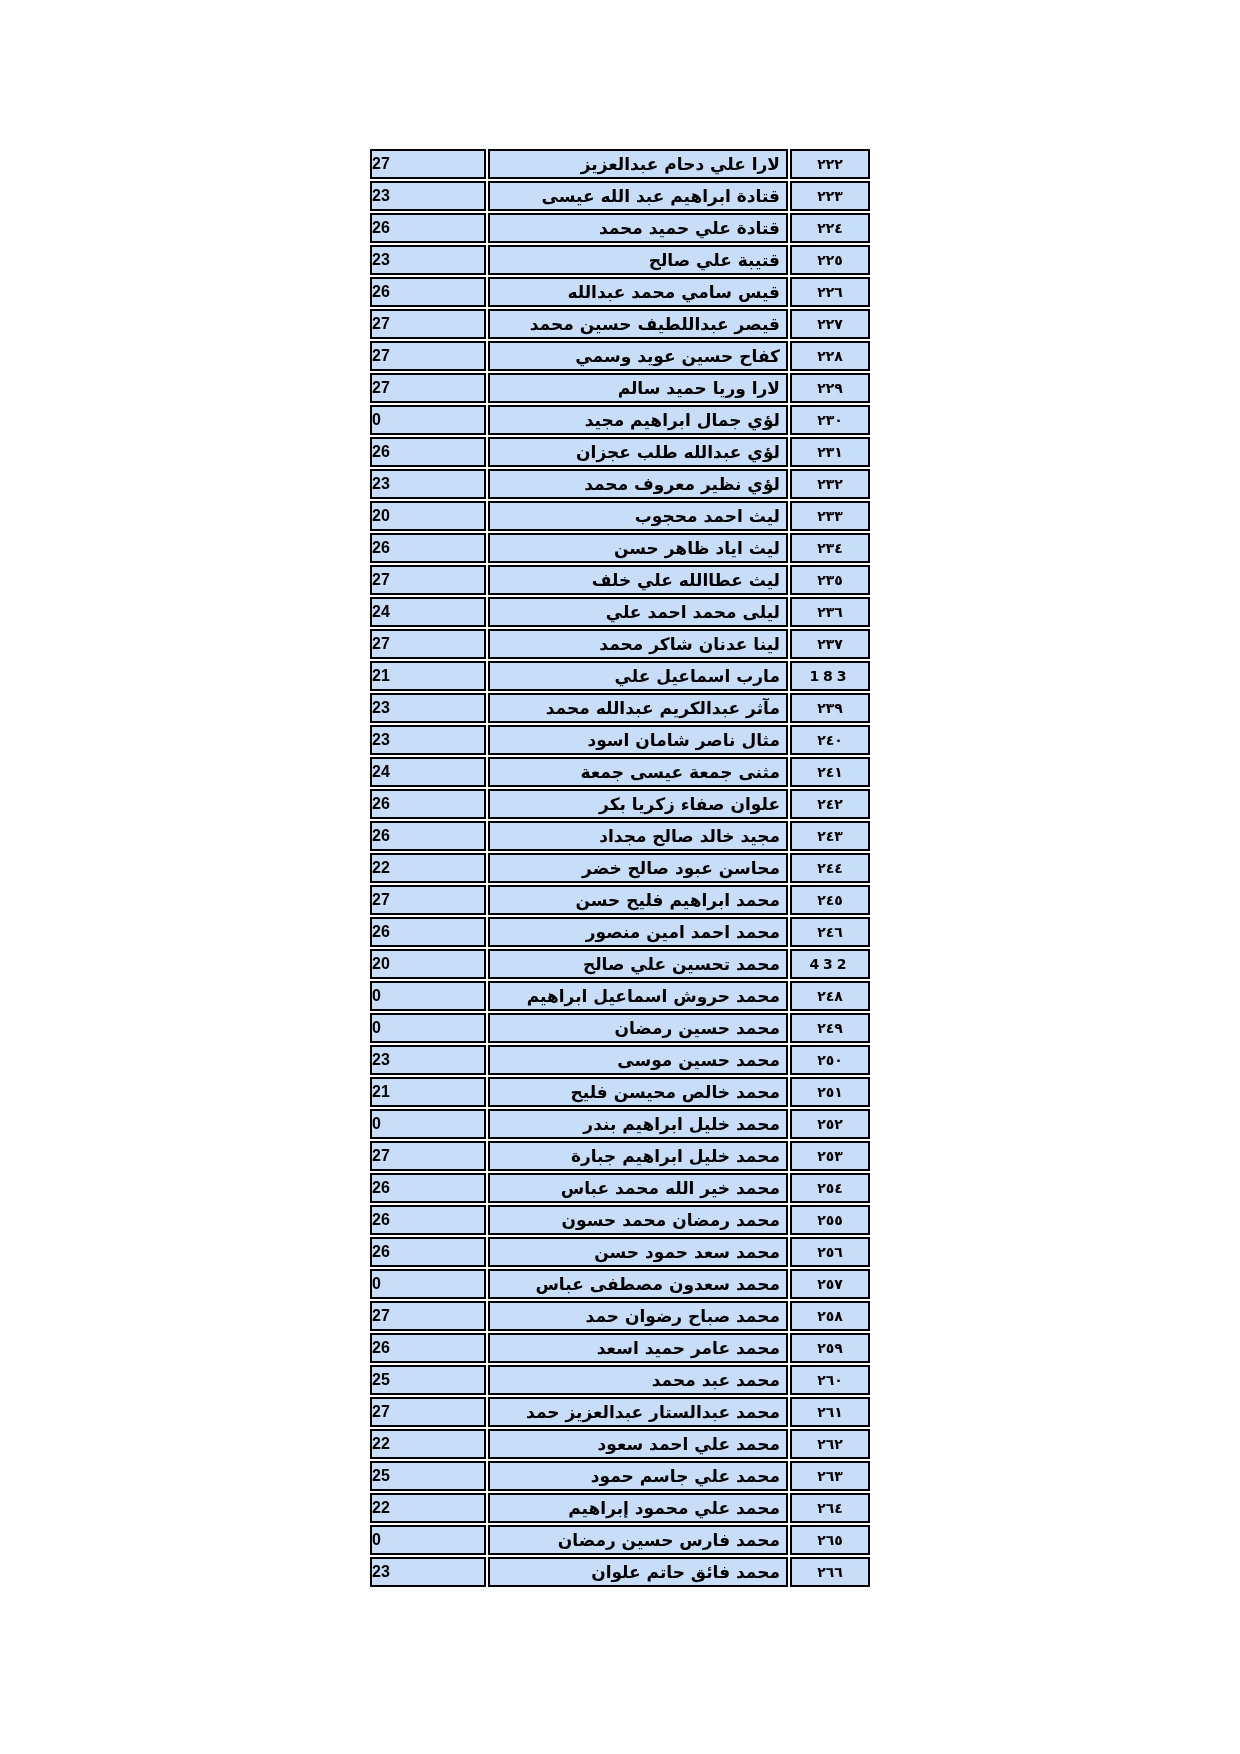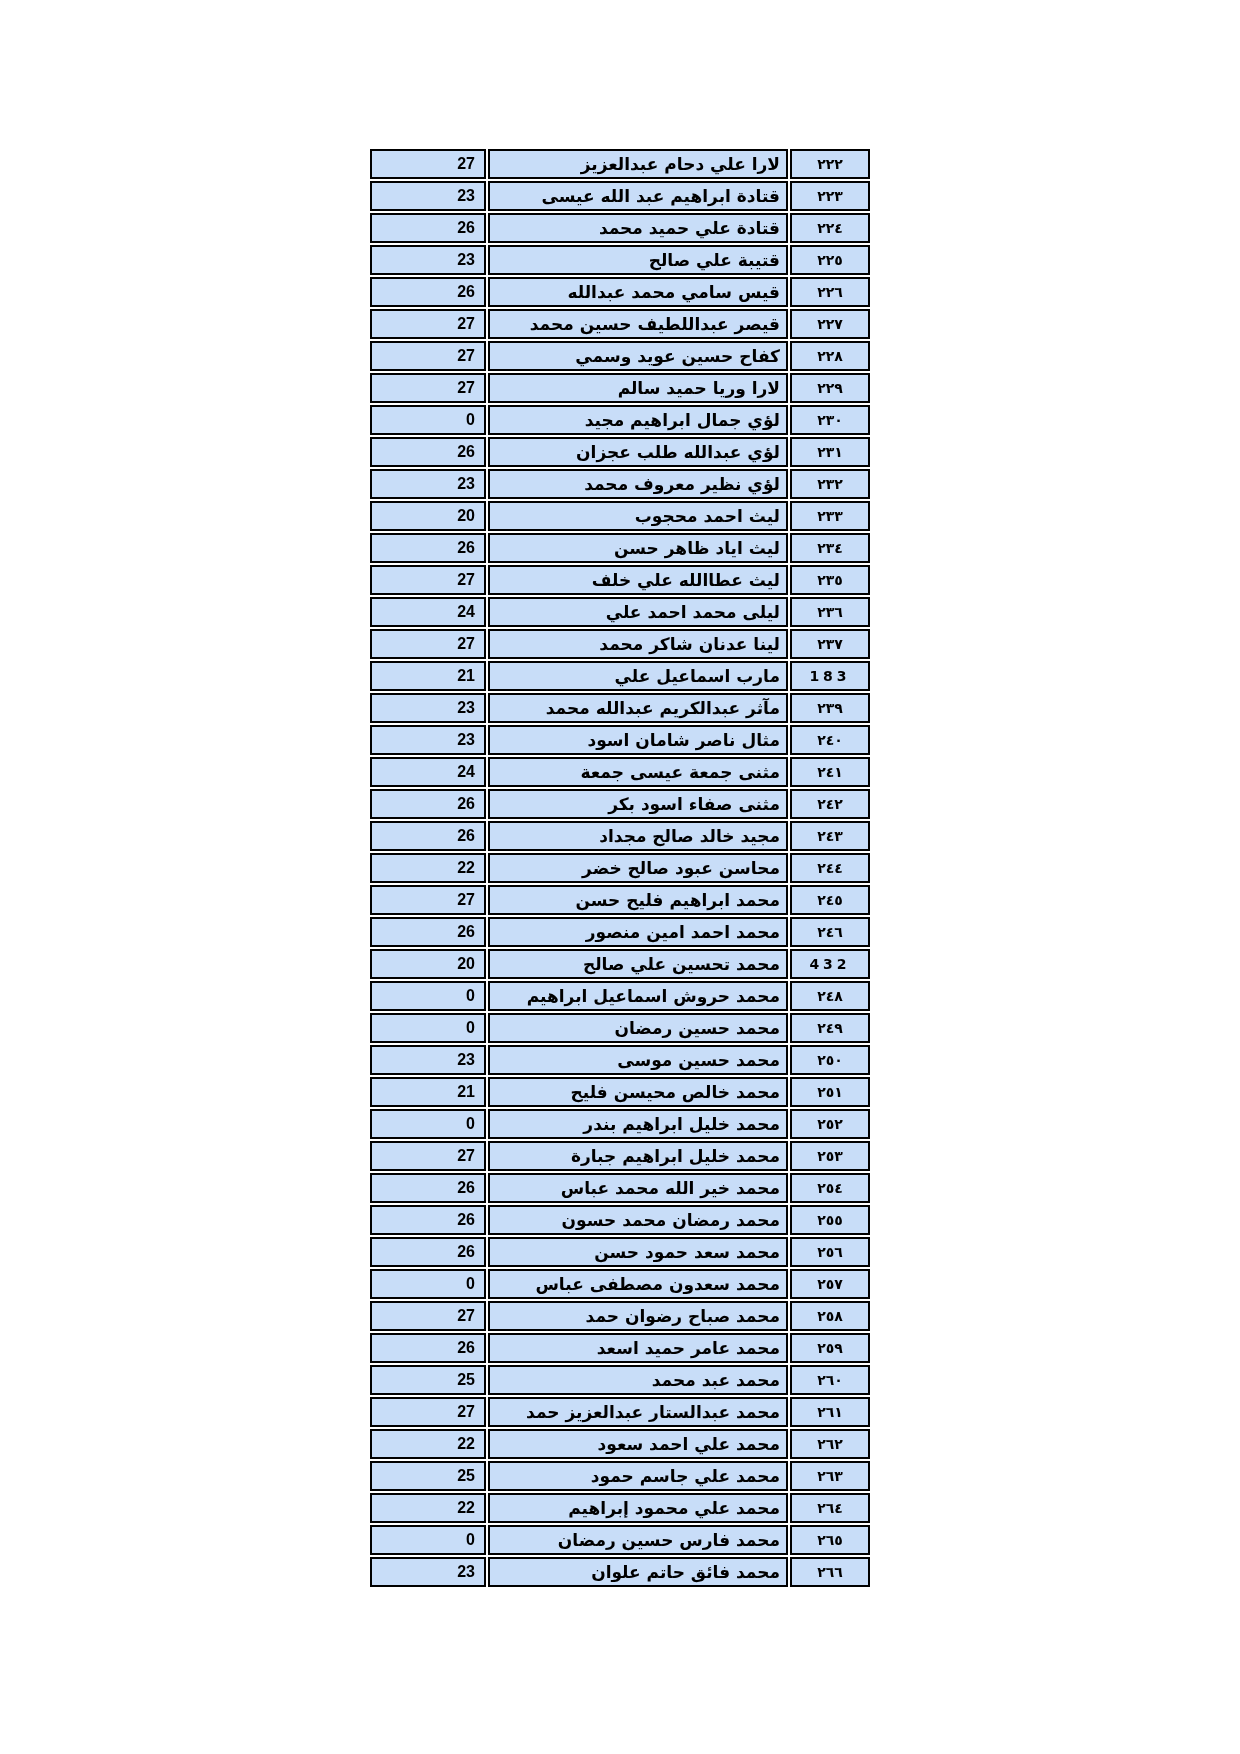--- a/index.html
+++ b/index.html
@@ -30,21 +30,21 @@
     box-sizing:border-box;
     border:2px solid var(--border);
     background:var(--row-bg);
     height:30px;
     padding:0;
     vertical-align:middle;
     overflow:hidden;
   }
   td.score-cell{
     width:116px;
-    text-align:right;
+    text-align:left;
     padding-right:9px;
     font-family:"Liberation Sans",sans-serif;
     font-weight:bold;
     font-size:16px;
     line-height:26px;
   }
   td.name-cell{
     width:300px;
     direction:rtl;
     text-align:right;
@@ -167,21 +167,21 @@
     <td class="name-cell">مثال ناصر شامان اسود</td>
     <td class="serial-cell">٢٤٠</td>
   </tr>
         <tr>
     <td class="score-cell">24</td>
     <td class="name-cell">مثنى جمعة عيسى جمعة</td>
     <td class="serial-cell">٢٤١</td>
   </tr>
         <tr>
     <td class="score-cell">26</td>
-    <td class="name-cell">مثنى صفاء اسود بكر</td>
+    <td class="name-cell">علوان صفاء زكريا بكر</td>
     <td class="serial-cell">٢٤٢</td>
   </tr>
         <tr>
     <td class="score-cell">26</td>
     <td class="name-cell">مجيد خالد صالح مجداد</td>
     <td class="serial-cell">٢٤٣</td>
   </tr>
         <tr>
     <td class="score-cell">22</td>
     <td class="name-cell">محاسن عبود صالح خضر</td>

